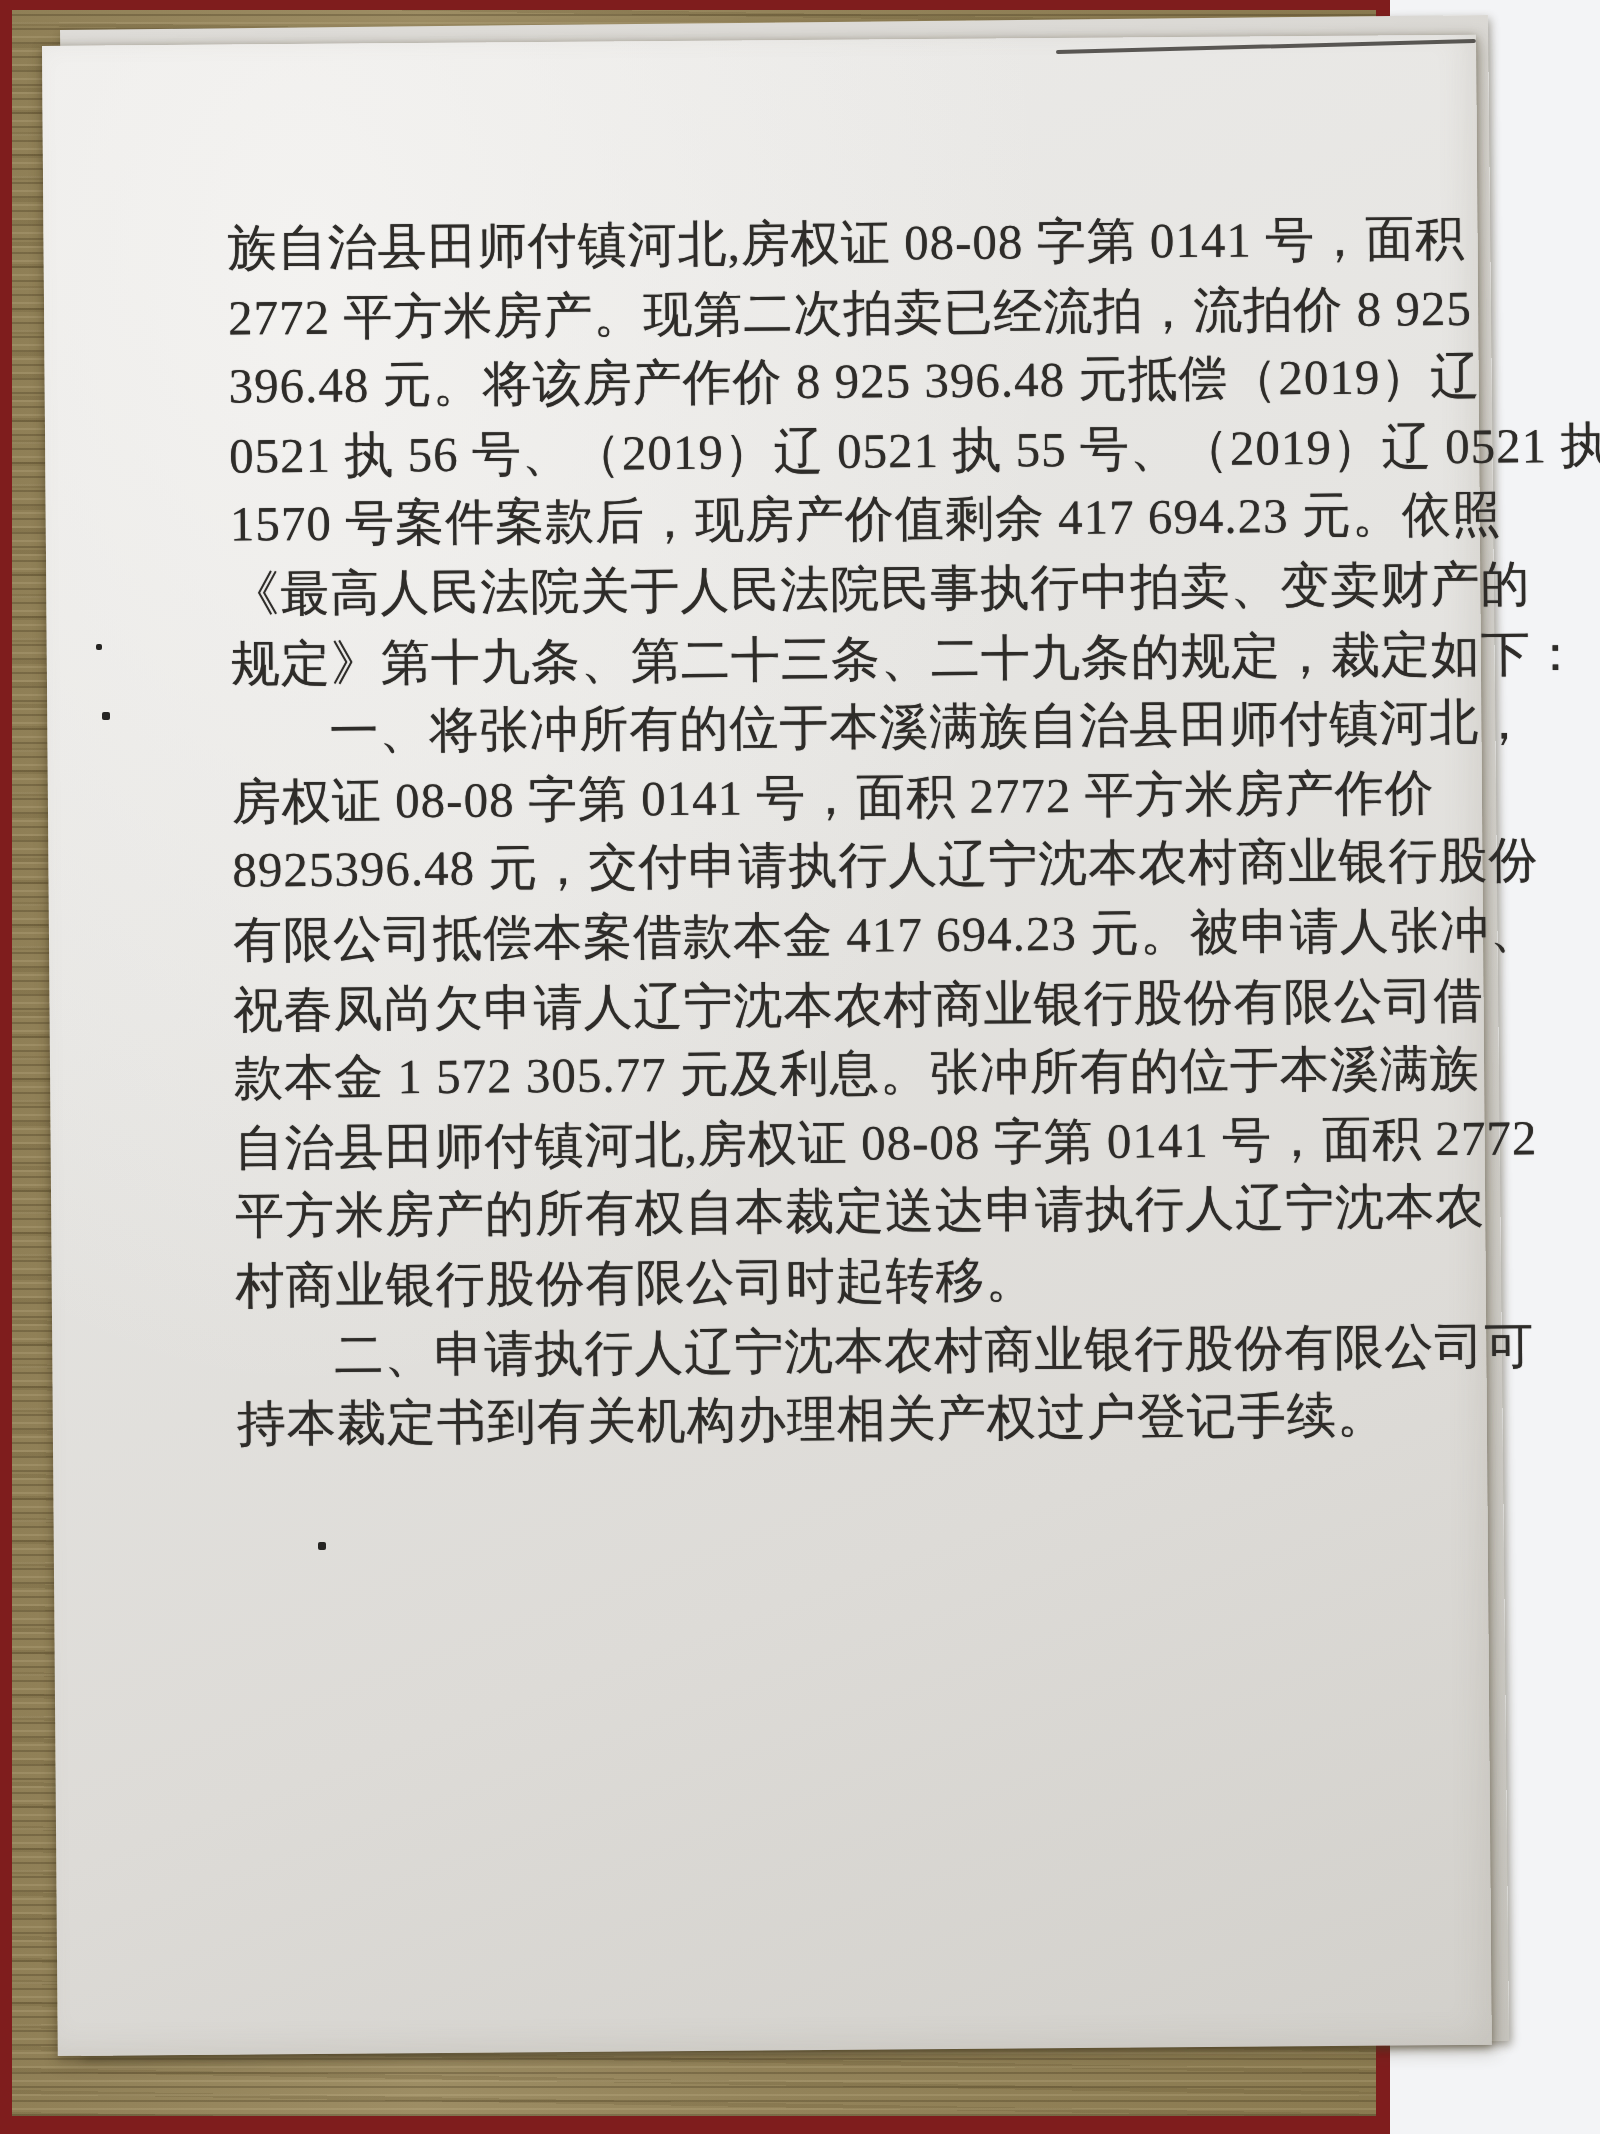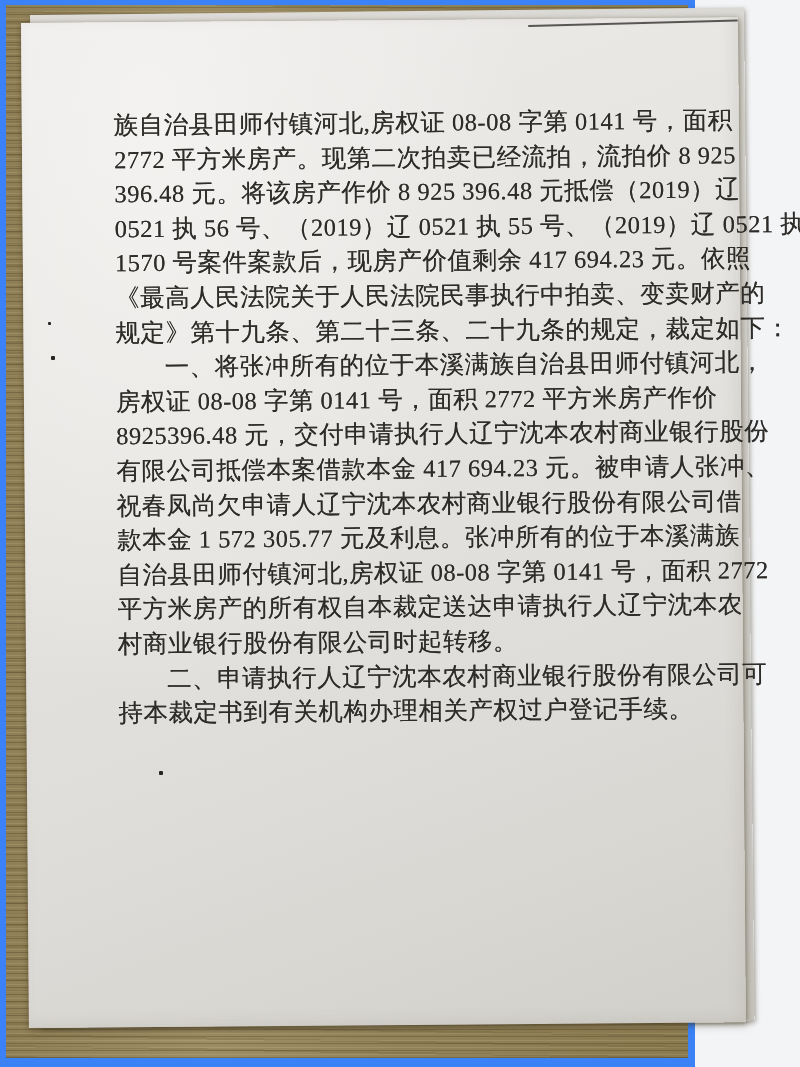--- a/index.html
+++ b/index.html
@@ -2,21 +2,21 @@
 <html><head>
 <meta charset="utf-8">
 <style>
   html,body{margin:0;padding:0;}
   body{
     width:800px;height:1067px;overflow:hidden;
     background:#f3f4f6;
     font-family:"Liberation Serif","DejaVu Serif",serif;
   }
   .photo{
-    position:relative;width:695px;height:1067px;background:#3b82f6;
+    position:relative;width:695px;height:1067px;background:#7f1d1d;
   }
   
   .wood{
     position:absolute;left:6px;top:5px;right:7px;bottom:9px;
     background-color:#95855c;
     background-image:
       repeating-linear-gradient(0deg,
         rgba(58,46,22,.28) 0px, rgba(58,46,22,.28) 1px,
         transparent 1px, transparent 3px,
         rgba(235,220,180,.14) 3px, rgba(235,220,180,.14) 4px,

